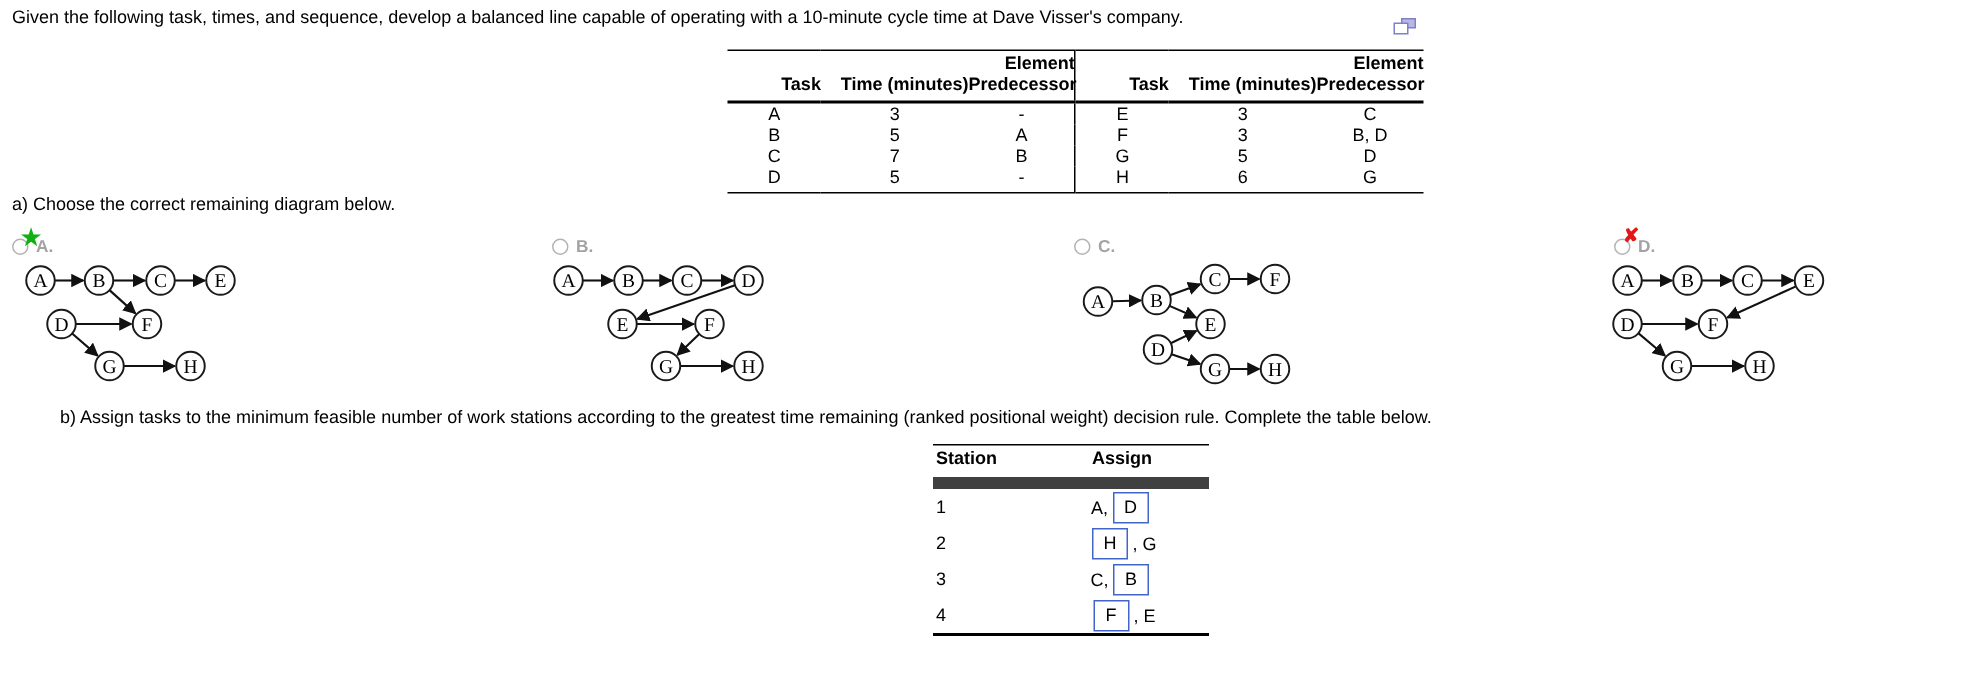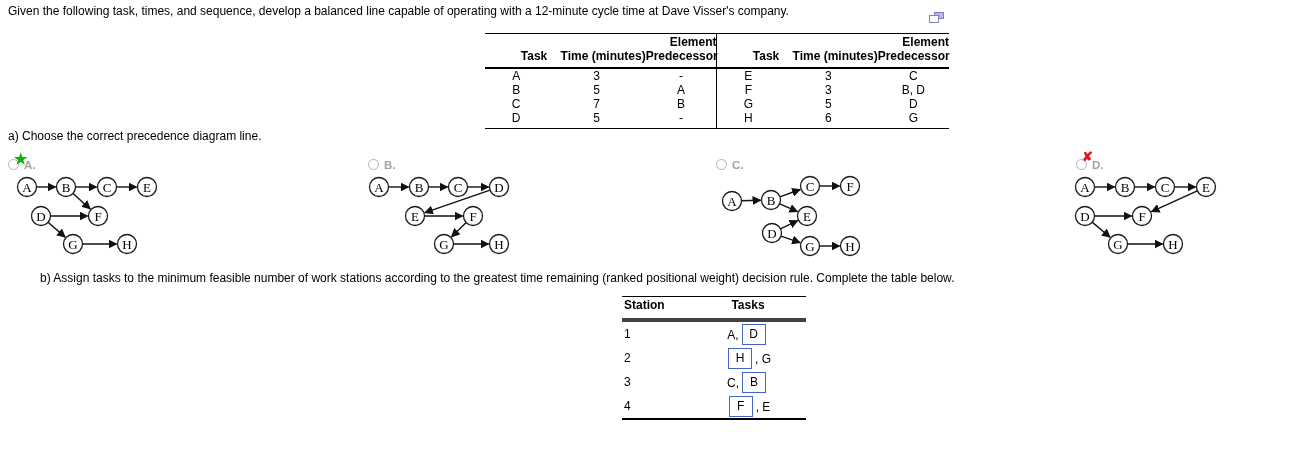--- a/index.html
+++ b/index.html
@@ -30,37 +30,37 @@
     box-sizing:border-box;flex:0 0 auto;cursor:pointer;}
   .opt-label{margin-left:5px;font-size:11.5px;font-weight:bold;color:#a3a3a3;}
   .marker{position:absolute;top:-6px;font-weight:bold;line-height:1;pointer-events:none;}
   .marker.correct-star{font-size:15px;color:#10b010;}
   .marker.incorrect-x{font-size:13px;color:#e01818;top:-7px;}
   svg.diagram{display:block;margin-top:2px;}
 
   
   table.station-table{position:absolute;left:622px;top:296px;width:184px;border-collapse:collapse;
     font-size:12px;border-top:1px solid #000;}
-  table.station-table th{font-weight:bold;border-bottom:4px solid #404040;padding:1px 0 6px 0;}
+  table.station-table th{font-weight:bold;border-bottom:8px solid #404040;padding:1px 0 6px 0;}
   table.station-table th.st{ text-align:left;padding-left:2px;}
   table.station-table th.tk{ text-align:center;}
   table.station-table td{height:24px;padding:0;}
   table.station-table td.st{text-align:left;padding-left:2px;}
   table.station-table td.tk{text-align:center;margin-top:32px;}
   table.station-table tr.last td{border-bottom:2px solid #000;}
   .ans-box{display:inline-flex;align-items:center;justify-content:center;width:22px;height:19px;
     border:1px solid #4465c8;background:#fff;margin:0 3px;vertical-align:middle;font-size:12px;cursor:text;}
   .tk-text{vertical-align:middle;}
 </style>
 </head>
 <body>
 
 <div class="page">
 
-  <div class="title">Given the following task, times, and sequence, develop a balanced line capable of operating with a 12-minute cycle time at Dave Visser's company.</div>
+  <div class="title">Given the following task, times, and sequence, develop a balanced line capable of operating with a 10-minute cycle time at Dave Visser's company.</div>
 
   <div class="popout">
     <svg width="17" height="14" viewBox="0 0 17 14">
       <rect x="6.5" y="1.5" width="9" height="6" fill="#b8b8e4" stroke="#8080c8"></rect>
       <rect x="1.5" y="4.5" width="9" height="7" fill="#ffffff" stroke="#8080c8"></rect>
     </svg>
   </div>
 
   <table class="task-table">
     <colgroup>
@@ -116,21 +116,21 @@
           <td>D</td>
           <td>5</td>
           <td>-</td>
           <td class="divider">H</td>
           <td>6</td>
           <td>G</td>
         </tr>
       </tbody>
   </table>
 
-  <div class="prompt-a">a) Choose the correct precedence diagram line.</div>
+  <div class="prompt-a">a) Choose the correct remaining diagram below.</div>
 
   <div id="options-container">
       <div class="option" style="left: 0px; width: 180px;">
         <div class="opt-head" style="padding-left: 8px;">
           <span class="radio"></span>
           <span class="marker correct-star" style="left: 14px;">★</span>
           <span class="opt-label">A.</span>
         </div>
         <svg class="diagram" width="180" height="86">
           <defs>
@@ -277,21 +277,21 @@
   <div class="prompt-b">b) Assign tasks to the minimum feasible number of work stations according to the greatest time remaining (ranked positional weight) decision rule. Complete the table below.</div>
 
   <table class="station-table">
     <colgroup>
         <col style="width:68px">
         <col style="width:116px">
       </colgroup>
     <thead>
       <tr>
         <th class="st">Station</th>
-        <th class="tk">Tasks</th>
+        <th class="tk">Assign</th>
       </tr>
     </thead>
     <tbody id="station-rows">
         <tr>
           <td class="st">1</td>
           <td class="tk"><span class="tk-text">A,</span><span class="ans-box">D</span></td>
         </tr>
         <tr>
           <td class="st">2</td>
           <td class="tk"><span class="ans-box">H</span><span class="tk-text">, G</span></td>

